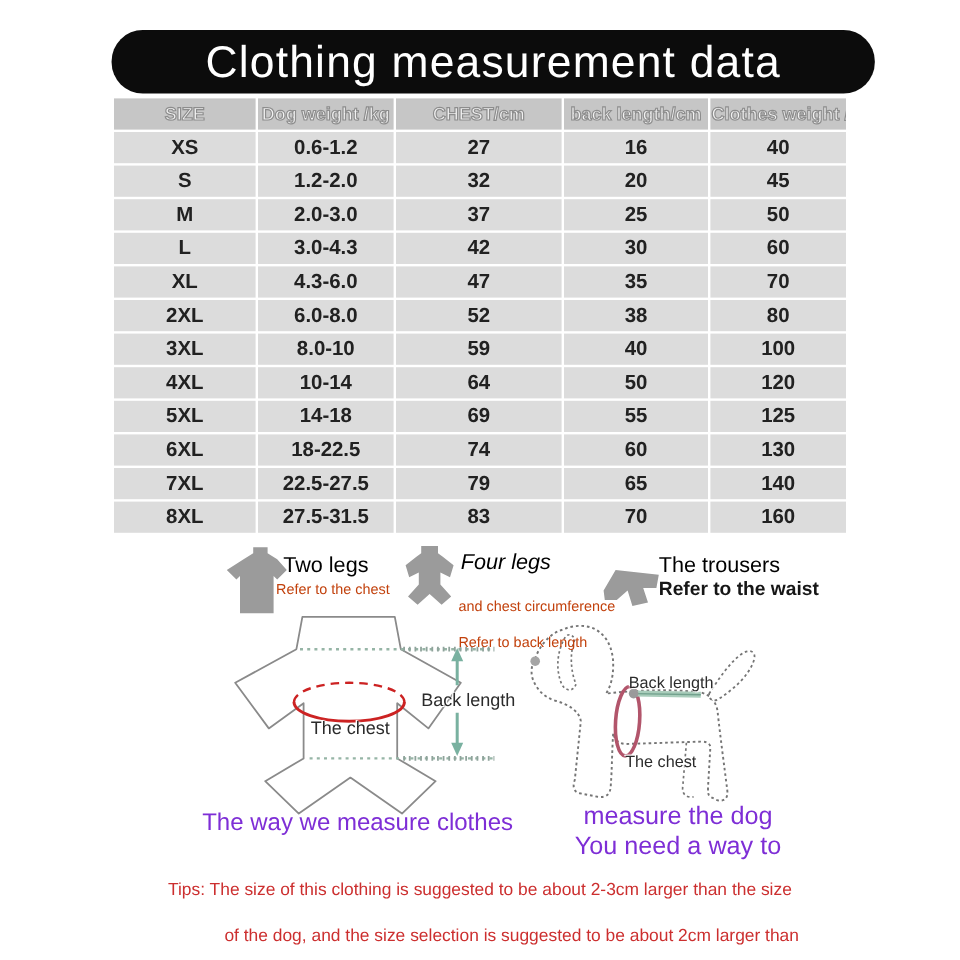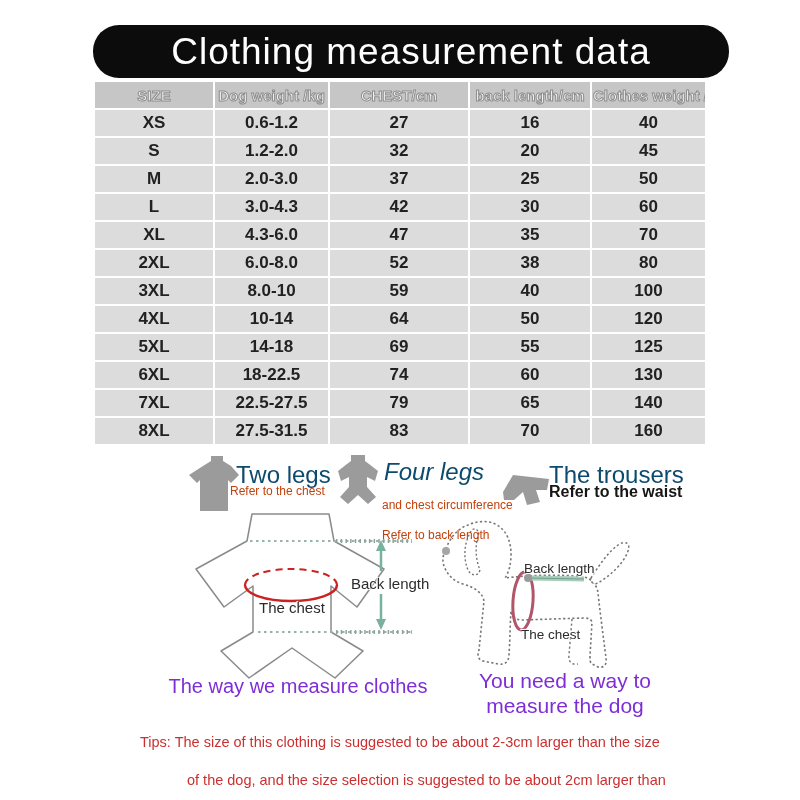--- a/index.html
+++ b/index.html
@@ -18,21 +18,21 @@
   }
   table.size-table th{
     background:#c6c6c6;height:24px;font-size:15px;font-weight:700;
     color:#f2f2f2;-webkit-text-stroke:1px #8d8d8d;text-align:center;white-space:nowrap;overflow:hidden;margin-left:21px;
   }
   table.size-table td{
     background:#dcdcdc;height:24px;text-align:center;
     font-size:17px;font-weight:700;color:#212121;white-space:nowrap;
   }
   .abs{position:absolute;white-space:nowrap;}
-  .legend-title{font-size:24px;color:#0c4a6e;}
+  .legend-title{font-size:18px;color:#000000;}
   .legend-desc{font-size:12px;color:#c2410c;}
   .legend-desc-lg{font-size:16px;color:#161616;}
   .diagram-label{color:#2b2b2b;text-shadow:0 0 2px #fff,0 0 2px #fff,1px 1px 0 #fff,-1px -1px 0 #fff;}
   .caption{color:#7e2ed6;text-align:center;}
   .tips{
     position:absolute;left:140px;top:734px;width:566px;
     color:#cc2f2f;font-size:14.5px;font-weight:400;line-height:17.5px;
   }
   .tips .cont{padding-left:47px;margin-top:20px;}
   svg{display:block;}
@@ -194,21 +194,21 @@
 <div class="abs legend-title" style="left:549px;top:461px;">The trousers</div>
 <div class="abs legend-desc-lg" style="left:549px;top:483px;font-weight:bold;">Refer to the waist</div>
 
 <div class="abs diagram-label" style="left:259px;top:599px;font-size:15px;">The chest</div>
 <div class="abs diagram-label" style="left:351px;top:575px;font-size:15px;">Back length</div>
 <div class="abs diagram-label" style="left:524px;top:561px;font-size:13.5px;">Back length</div>
 <div class="abs diagram-label" style="left:521px;top:627px;font-size:13.5px;">The chest</div>
 
 <div class="abs caption" style="left:153px;top:675px;width:290px;font-size:20px;">The way we measure clothes</div>
 <div class="abs caption" style="left:445px;top:668px;width:240px;font-size:21px;line-height:25px;">
+  <div>measure the dog</div>
   <div>You need a way to</div>
-  <div>measure the dog</div>
 </div>
 
 <div class="tips">
   <div>Tips: The size of this clothing is suggested to be about 2-3cm larger than the size</div>
   <div class="cont">of the dog, and the size selection is suggested to be about 2cm larger than</div>
   <div class="cont">the size of the dog.</div>
 </div>
 
 </body></html>

